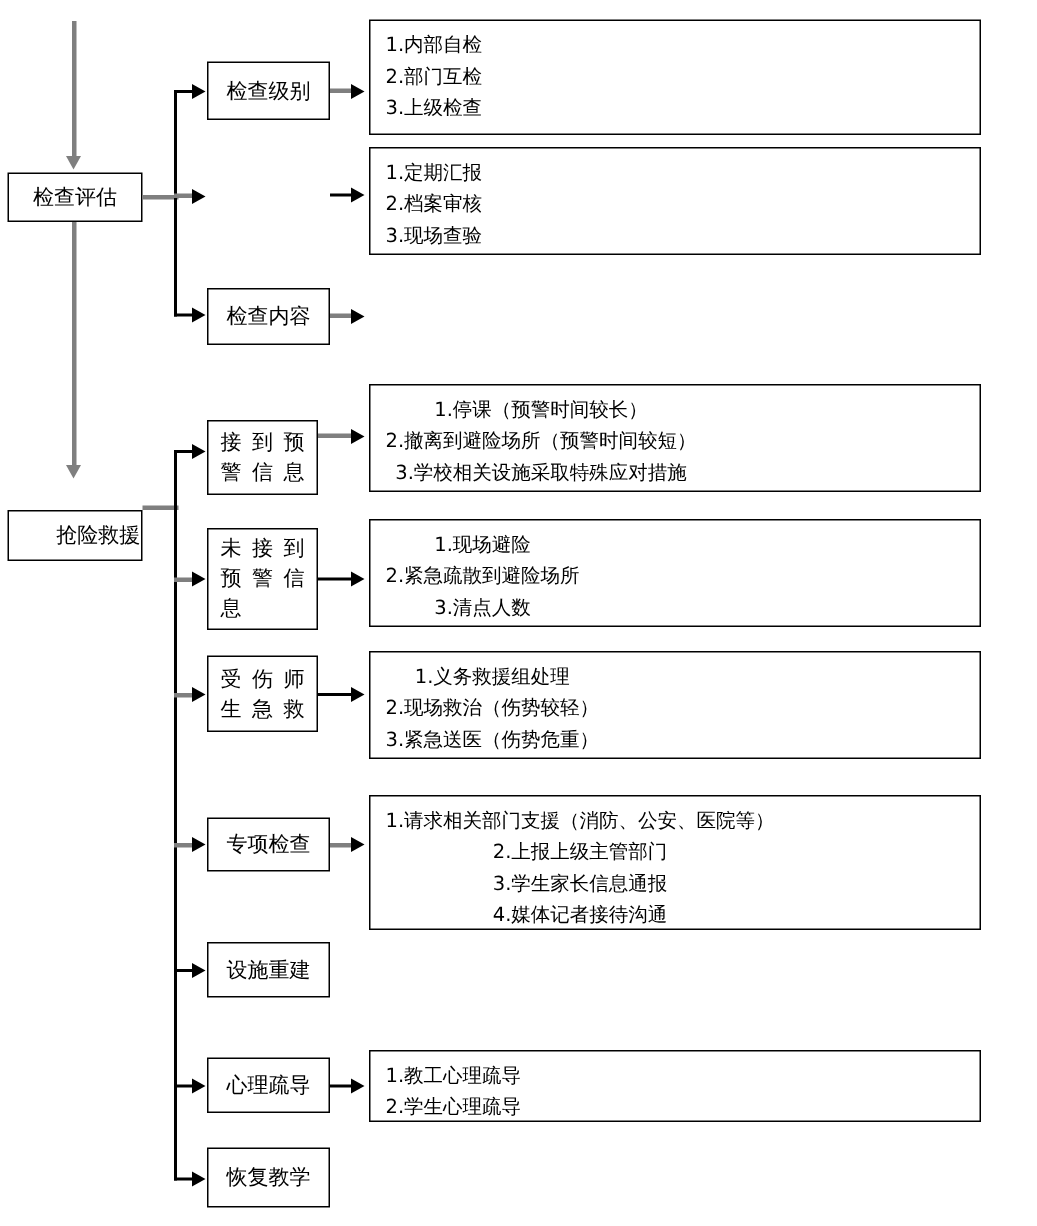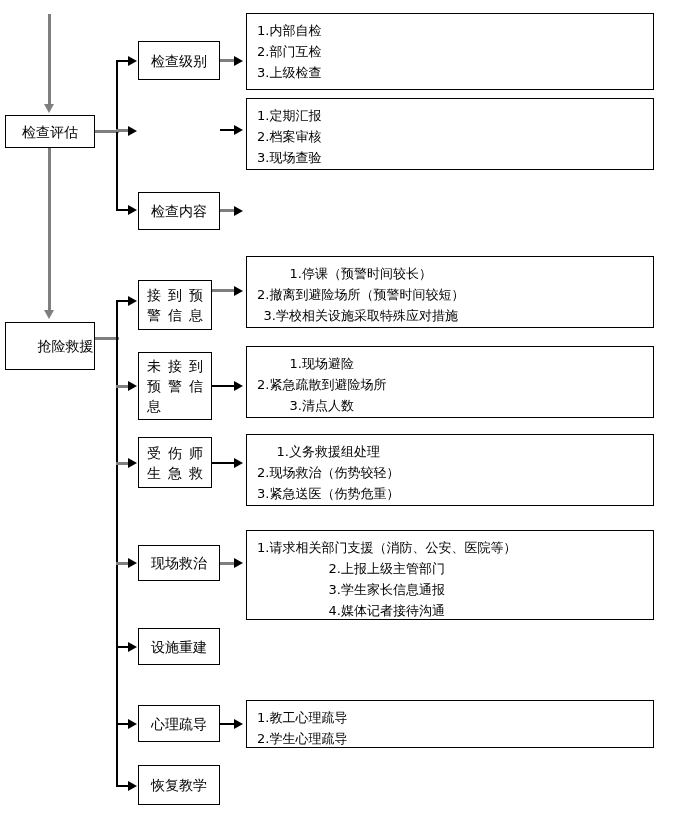--- a/index.html
+++ b/index.html
@@ -120,21 +120,21 @@
 
   <div class="box" style="left:138px; top:192px; width:82px; height:38px;">
     <span class="node-label">检查内容</span>
   </div>
   <div class="conn gray" style="left:220px; top:209px; width:16px; height:2.5px;"></div>
   <div class="arrow-r" style="left:234px; top:206px;"></div>
 
   <div class="conn gray" style="left:48px; top:148px; width:3px; height:164px;"></div>
   <div class="arrow-d gray" style="left:44px; top:310px;"></div>
 
-  <div class="box" style="left:5px; top:322px; width:90px; height:48px;padding-left:31px;">
+  <div class="box" style="left:5px; top:340px; width:90px; height:34px;padding-left:31px;">
     <span class="node-label">抢险救援</span>
   </div>
 
   <div class="conn gray" style="left:95px; top:337px; width:24px; height:2.5px;"></div>
   <div class="conn" style="left:116px; top:300px; width:2px; height:487px;"></div>
 
   <div class="conn" style="left:116px; top:300px; width:14px; height:2px;"></div>
   <div class="arrow-r" style="left:128px; top:296px;"></div>
   <div class="box" style="left:138px; top:280px; width:74px; height:50px;">
     <span class="node-label justified">接 到 预
@@ -173,21 +173,21 @@
   <div class="arrow-r" style="left:234px; top:458px;"></div>
   <div class="box detail" style="left:246px; top:434px; width:408px; height:72px;">
     <span class="detail-list">1.义务救援组处理
 2.现场救治（伤势较轻）
 3.紧急送医（伤势危重）</span>
   </div>
 
   <div class="conn gray" style="left:116px; top:562px; width:14px; height:2.5px;"></div>
   <div class="arrow-r" style="left:128px; top:558px;"></div>
   <div class="box" style="left:138px; top:545px; width:82px; height:36px;">
-    <span class="node-label">现场救治</span>
+    <span class="node-label">专项检查</span>
   </div>
   <div class="conn gray" style="left:220px; top:562px; width:16px; height:2.5px;"></div>
   <div class="arrow-r" style="left:234px; top:558px;"></div>
   <div class="box detail" style="left:246px; top:530px; width:408px; height:90px;">
     <span class="detail-list">1.请求相关部门支援（消防、公安、医院等）
 2.上报上级主管部门
 3.学生家长信息通报
 4.媒体记者接待沟通</span>
   </div>
 

